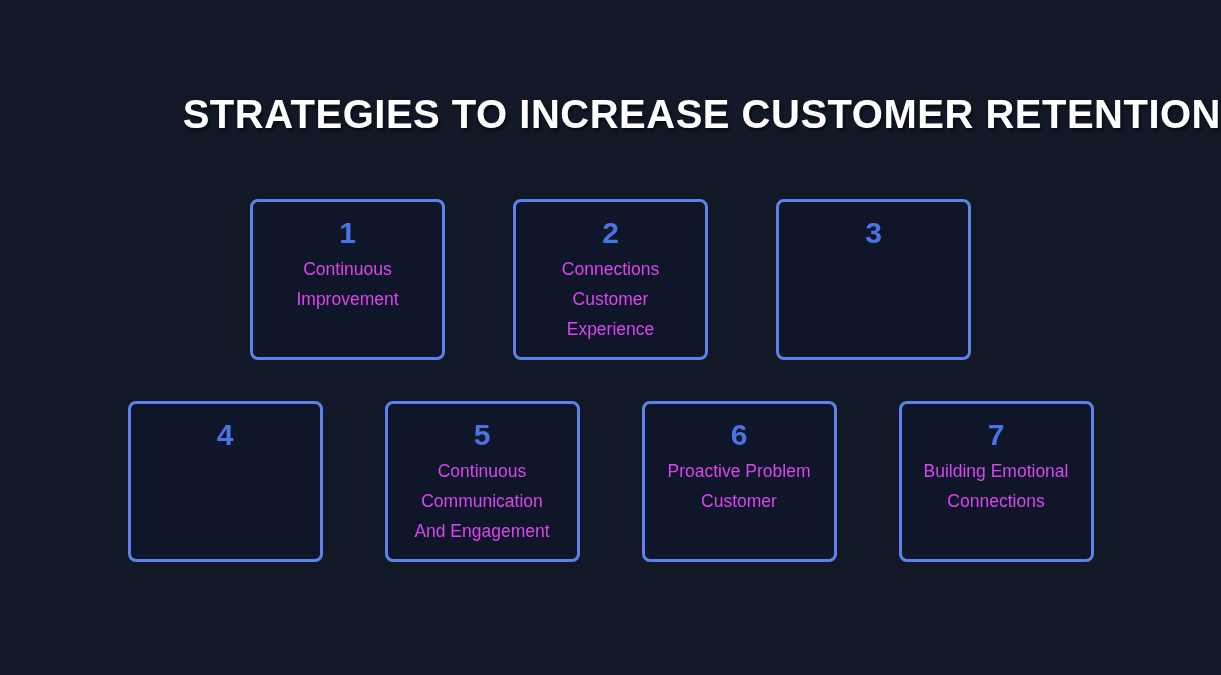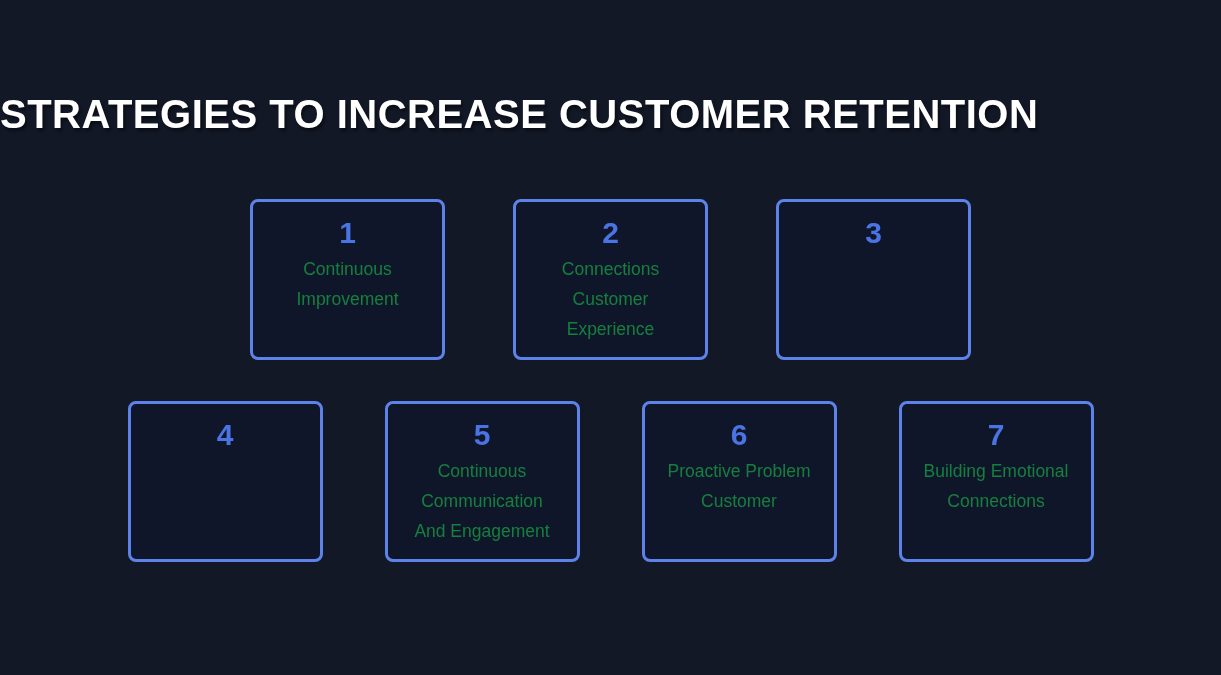--- a/index.html
+++ b/index.html
@@ -10,21 +10,21 @@
   .canvas {
     position: relative;
     width: 1221px;
     height: 675px;
     background: #131827;
     overflow: hidden;
     font-family: "Liberation Sans", sans-serif;
   }
   .title {
     margin-top: 90px;
-    text-align: left;
+    text-align: right;
     color: #ffffff;
     font-size: 40px;
     font-weight: 700;
     letter-spacing: 0.5px;
     line-height: 48px;
     text-shadow: 2px 3px 3px rgba(0,0,0,0.45);
   }
   .row {
     display: flex;
     justify-content: center;
@@ -49,21 +49,21 @@
     text-align: center;
   }
   .strategy-number {
     color: #4a74e4;
     font-size: 30px;
     font-weight: 700;
     line-height: 36px;
   }
   .strategy-label {
     margin-top: 3px;
-    color: #15803d;
+    color: #d946ef;
     font-size: 17.5px;
     line-height: 30px;
     white-space: pre-line;
   }
 </style>
 </head>
 <body>
 
 <div class="canvas">
 

